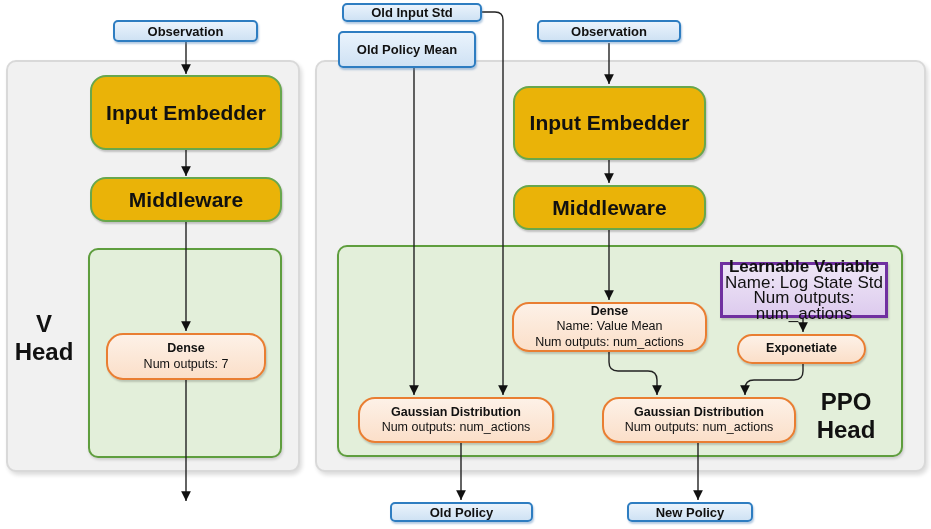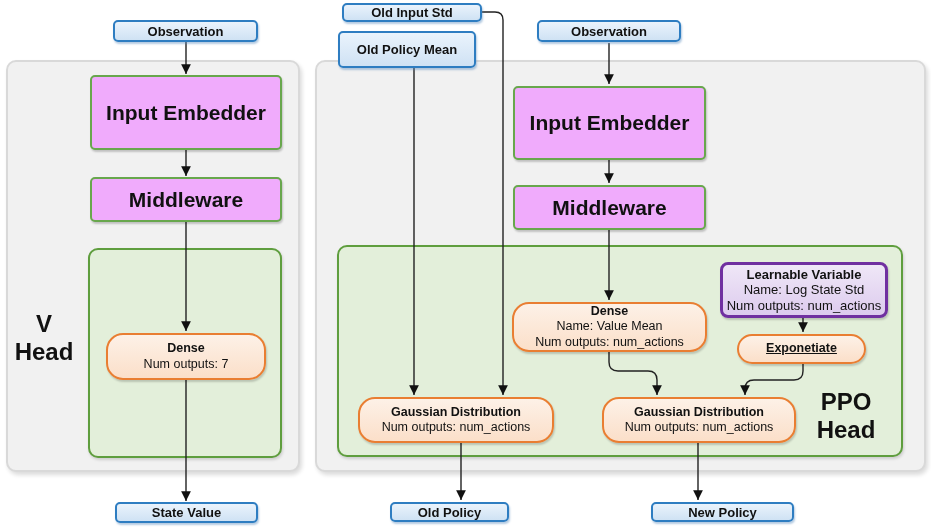--- a/index.html
+++ b/index.html
@@ -40,40 +40,40 @@
   }
   .blue{
     background:linear-gradient(#eaf3fc,#cfe2f4);
     border:2.5px solid #2e7dc1;
     border-radius:5px;
     font-weight:bold;
     font-size:13px;
     box-shadow:1px 2px 2px rgba(90,140,190,0.45);
   }
   .green{
-    background:#f0abfc;
+    background:#eab308;
     border:2px solid #68a74d;
-    border-radius:5px;
+    border-radius:16px;
     font-weight:bold;
     font-size:21px;
     box-shadow:1px 2px 2px rgba(0,0,0,0.2);
   }
   .orange{
     background:linear-gradient(#fdf1e7,#fbdfc9);
     border:2.5px solid #e97e32;
     border-radius:17px;
     font-size:12.5px;
     line-height:15.5px;
     box-shadow:1px 2px 2px rgba(0,0,0,0.18);
   }
   .purple{
     background:linear-gradient(#efe7f7,#ddcbee);
     border:3px solid #7030a0;
-    border-radius:8px;
-    font-size:13px;
+    border-radius:0;
+    font-size:17px;
     line-height:15.5px;
     box-shadow:1px 2px 2px rgba(0,0,0,0.18);
   }
   .node-title{font-weight:bold;}
   .head-label{
     position:absolute;
     z-index:10;
     font-weight:bold;
     font-size:24px;
     line-height:28px;
@@ -128,23 +128,20 @@
     <span>Middleware</span>
   </div>
   <div class="node orange" style="left:106px;top:333px;width:160px;height:47px;">
     <div class="node-title">Dense</div>
     <div>Num outputs: 7</div>
   </div>
   <div class="head-label" style="left:10px;top:310px;width:68px;">
     <div>V</div>
     <div>Head</div>
   </div>
-  <div class="node blue" style="left:115px;top:502px;width:143px;height:21px;">
-    <span>State Value</span>
-  </div>
 
   <div class="node blue" style="left:342px;top:3px;width:140px;height:19px;">
     <span>Old Input Std</span>
   </div>
   <div class="node blue" style="left:338px;top:31px;width:138px;height:37px;">
     <span>Old Policy Mean</span>
   </div>
   <div class="node blue" style="left:537px;top:20px;width:144px;height:22px;">
     <span>Observation</span>
   </div>
@@ -158,36 +155,36 @@
   <div class="node orange" style="left:512px;top:302px;width:195px;height:50px;">
     <div class="node-title">Dense</div>
     <div>Name: Value Mean</div>
     <div>Num outputs: num_actions</div>
   </div>
   <div class="node purple" style="left:720px;top:262px;width:168px;height:56px;">
     <div class="node-title">Learnable Variable</div>
     <div>Name: Log State Std</div>
     <div>Num outputs: num_actions</div>
   </div>
-  <div class="node orange" style="left:737px;top:334px;width:129px;height:30px;text-decoration:underline;">
+  <div class="node orange" style="left:737px;top:334px;width:129px;height:30px;">
     <div class="node-title">Exponetiate</div>
   </div>
   <div class="node orange" style="left:358px;top:397px;width:196px;height:46px;">
     <div class="node-title">Gaussian Distribution</div>
     <div>Num outputs: num_actions</div>
   </div>
   <div class="node orange" style="left:602px;top:397px;width:194px;height:46px;">
     <div class="node-title">Gaussian Distribution</div>
     <div>Num outputs: num_actions</div>
   </div>
   <div class="head-label" style="left:801px;top:388px;width:90px;">
     <div>PPO</div>
     <div>Head</div>
   </div>
 
-  <div class="node blue" style="left:390px;top:502px;width:119px;height:20px;">
+  <div class="node blue" style="left:390px;top:502px;width:143px;height:20px;">
     <span>Old Policy</span>
   </div>
-  <div class="node blue" style="left:651px;top:502px;width:143px;height:20px;">
+  <div class="node blue" style="left:627px;top:502px;width:126px;height:20px;">
     <span>New Policy</span>
   </div>
 
 </div>
 
 </body></html>

